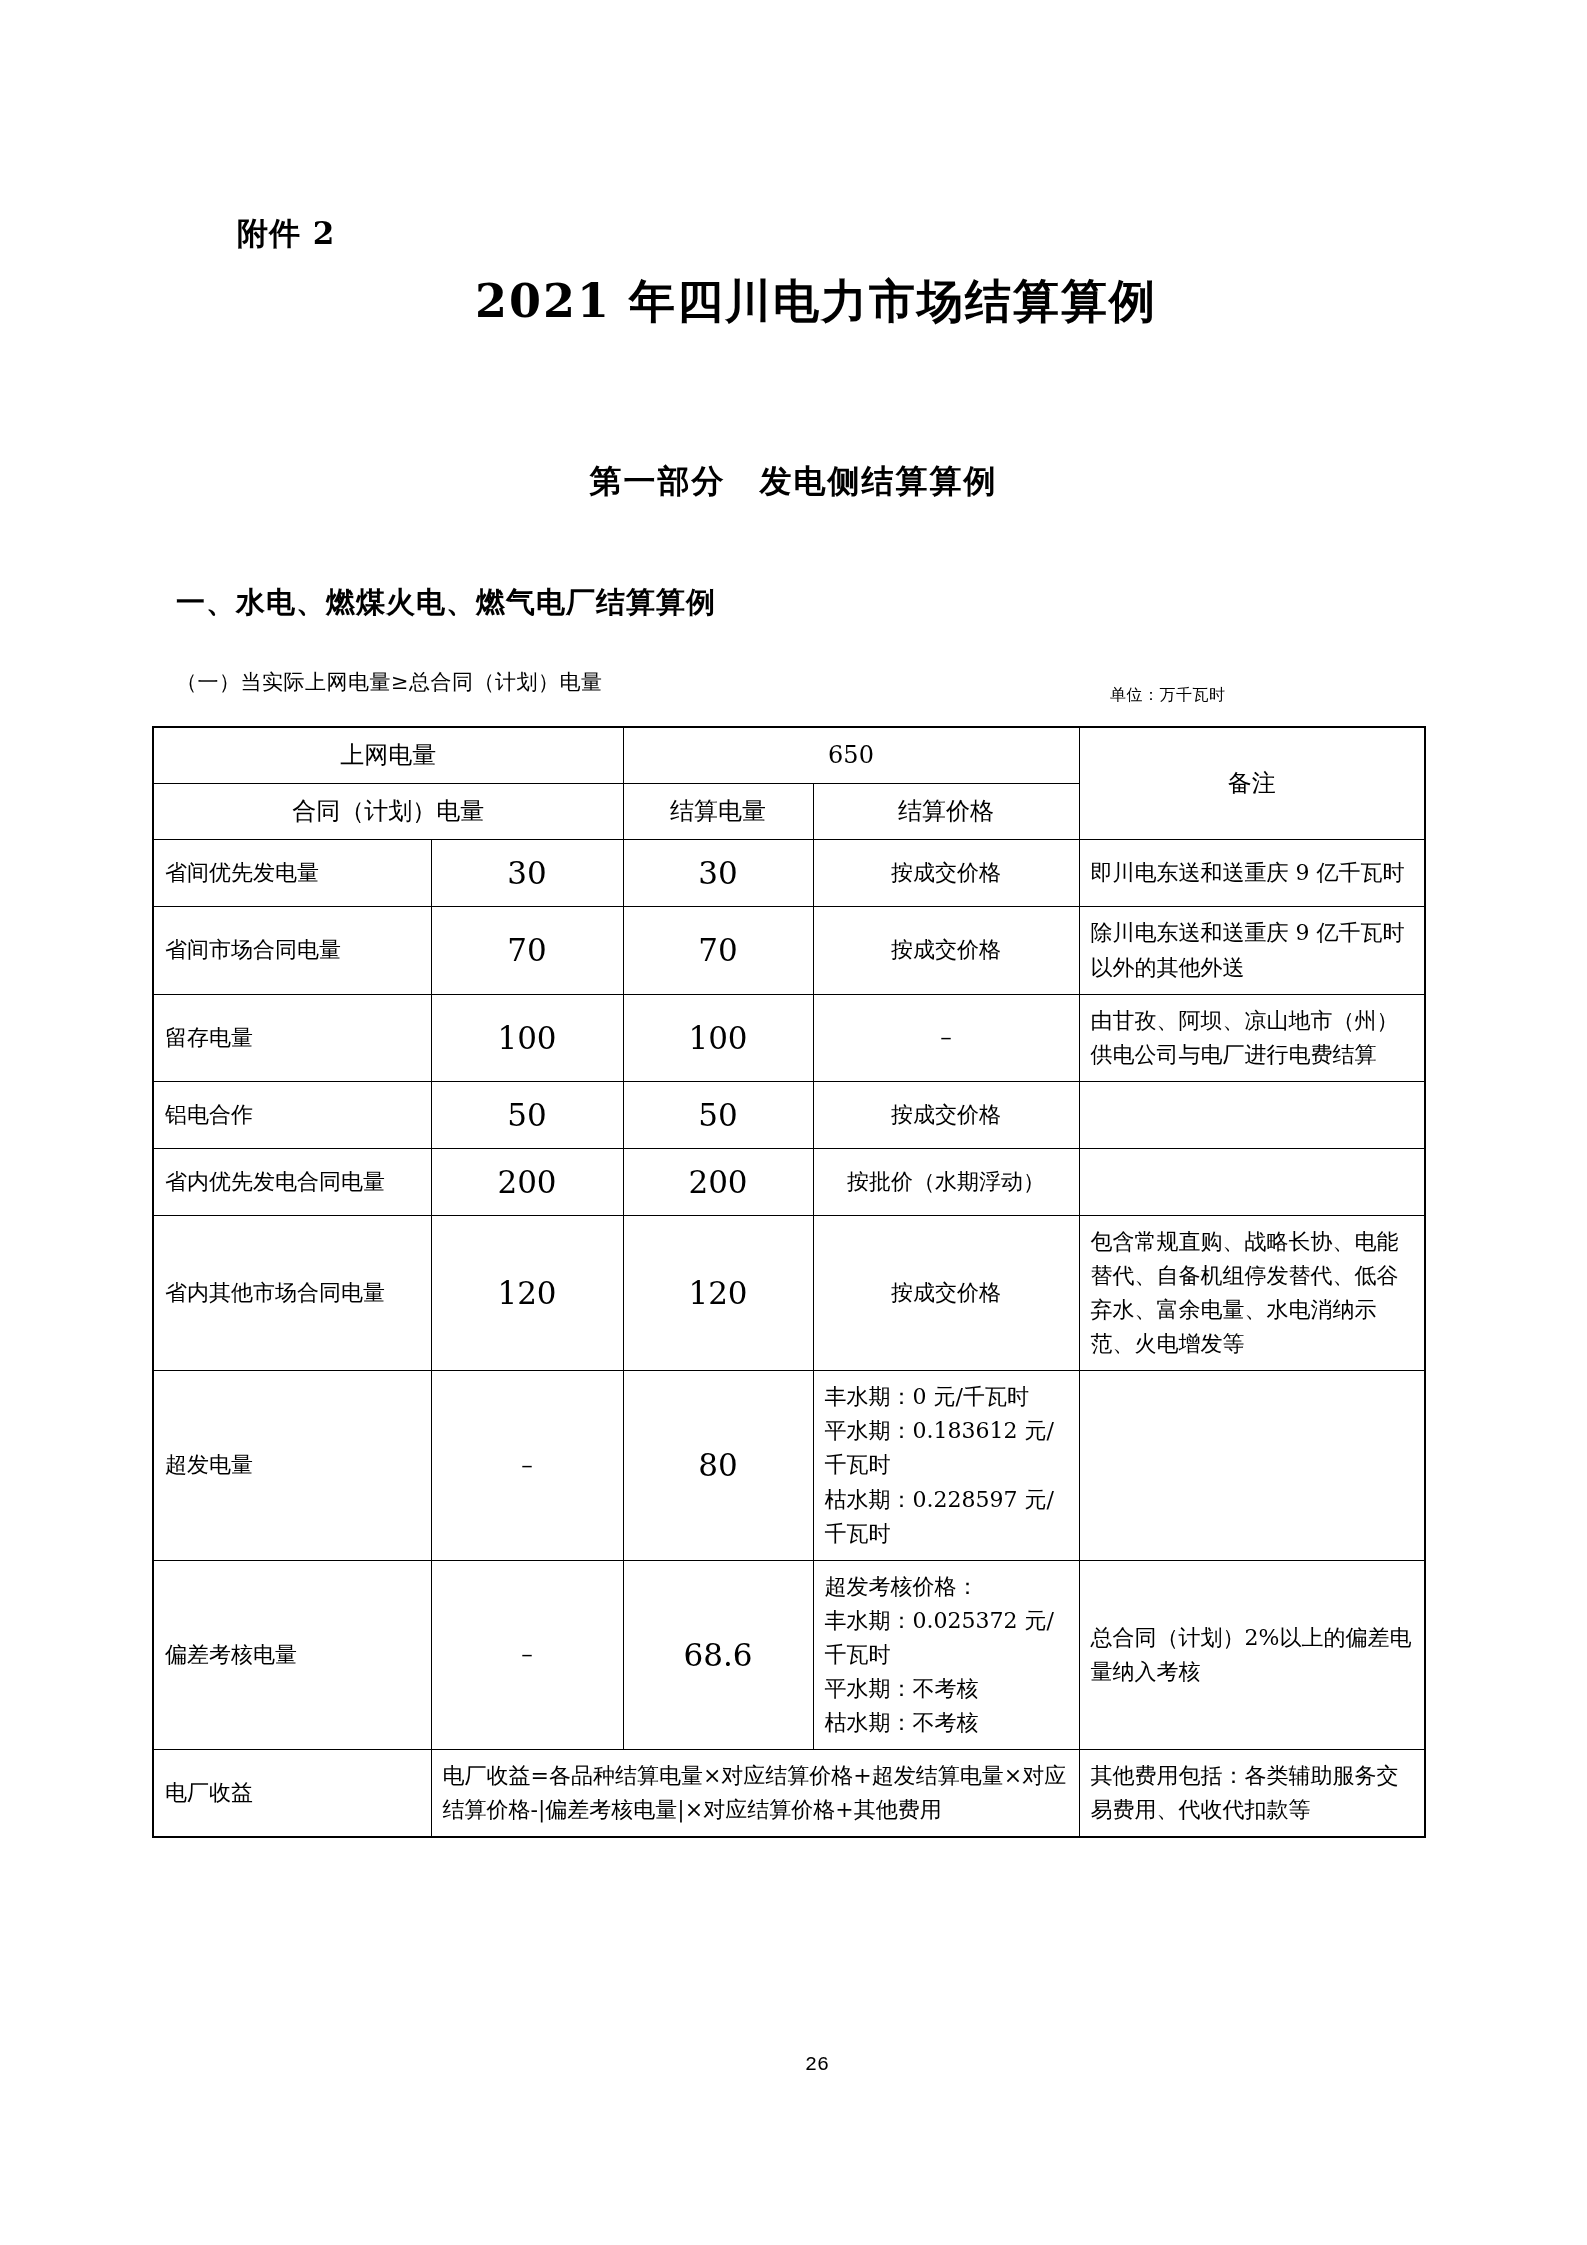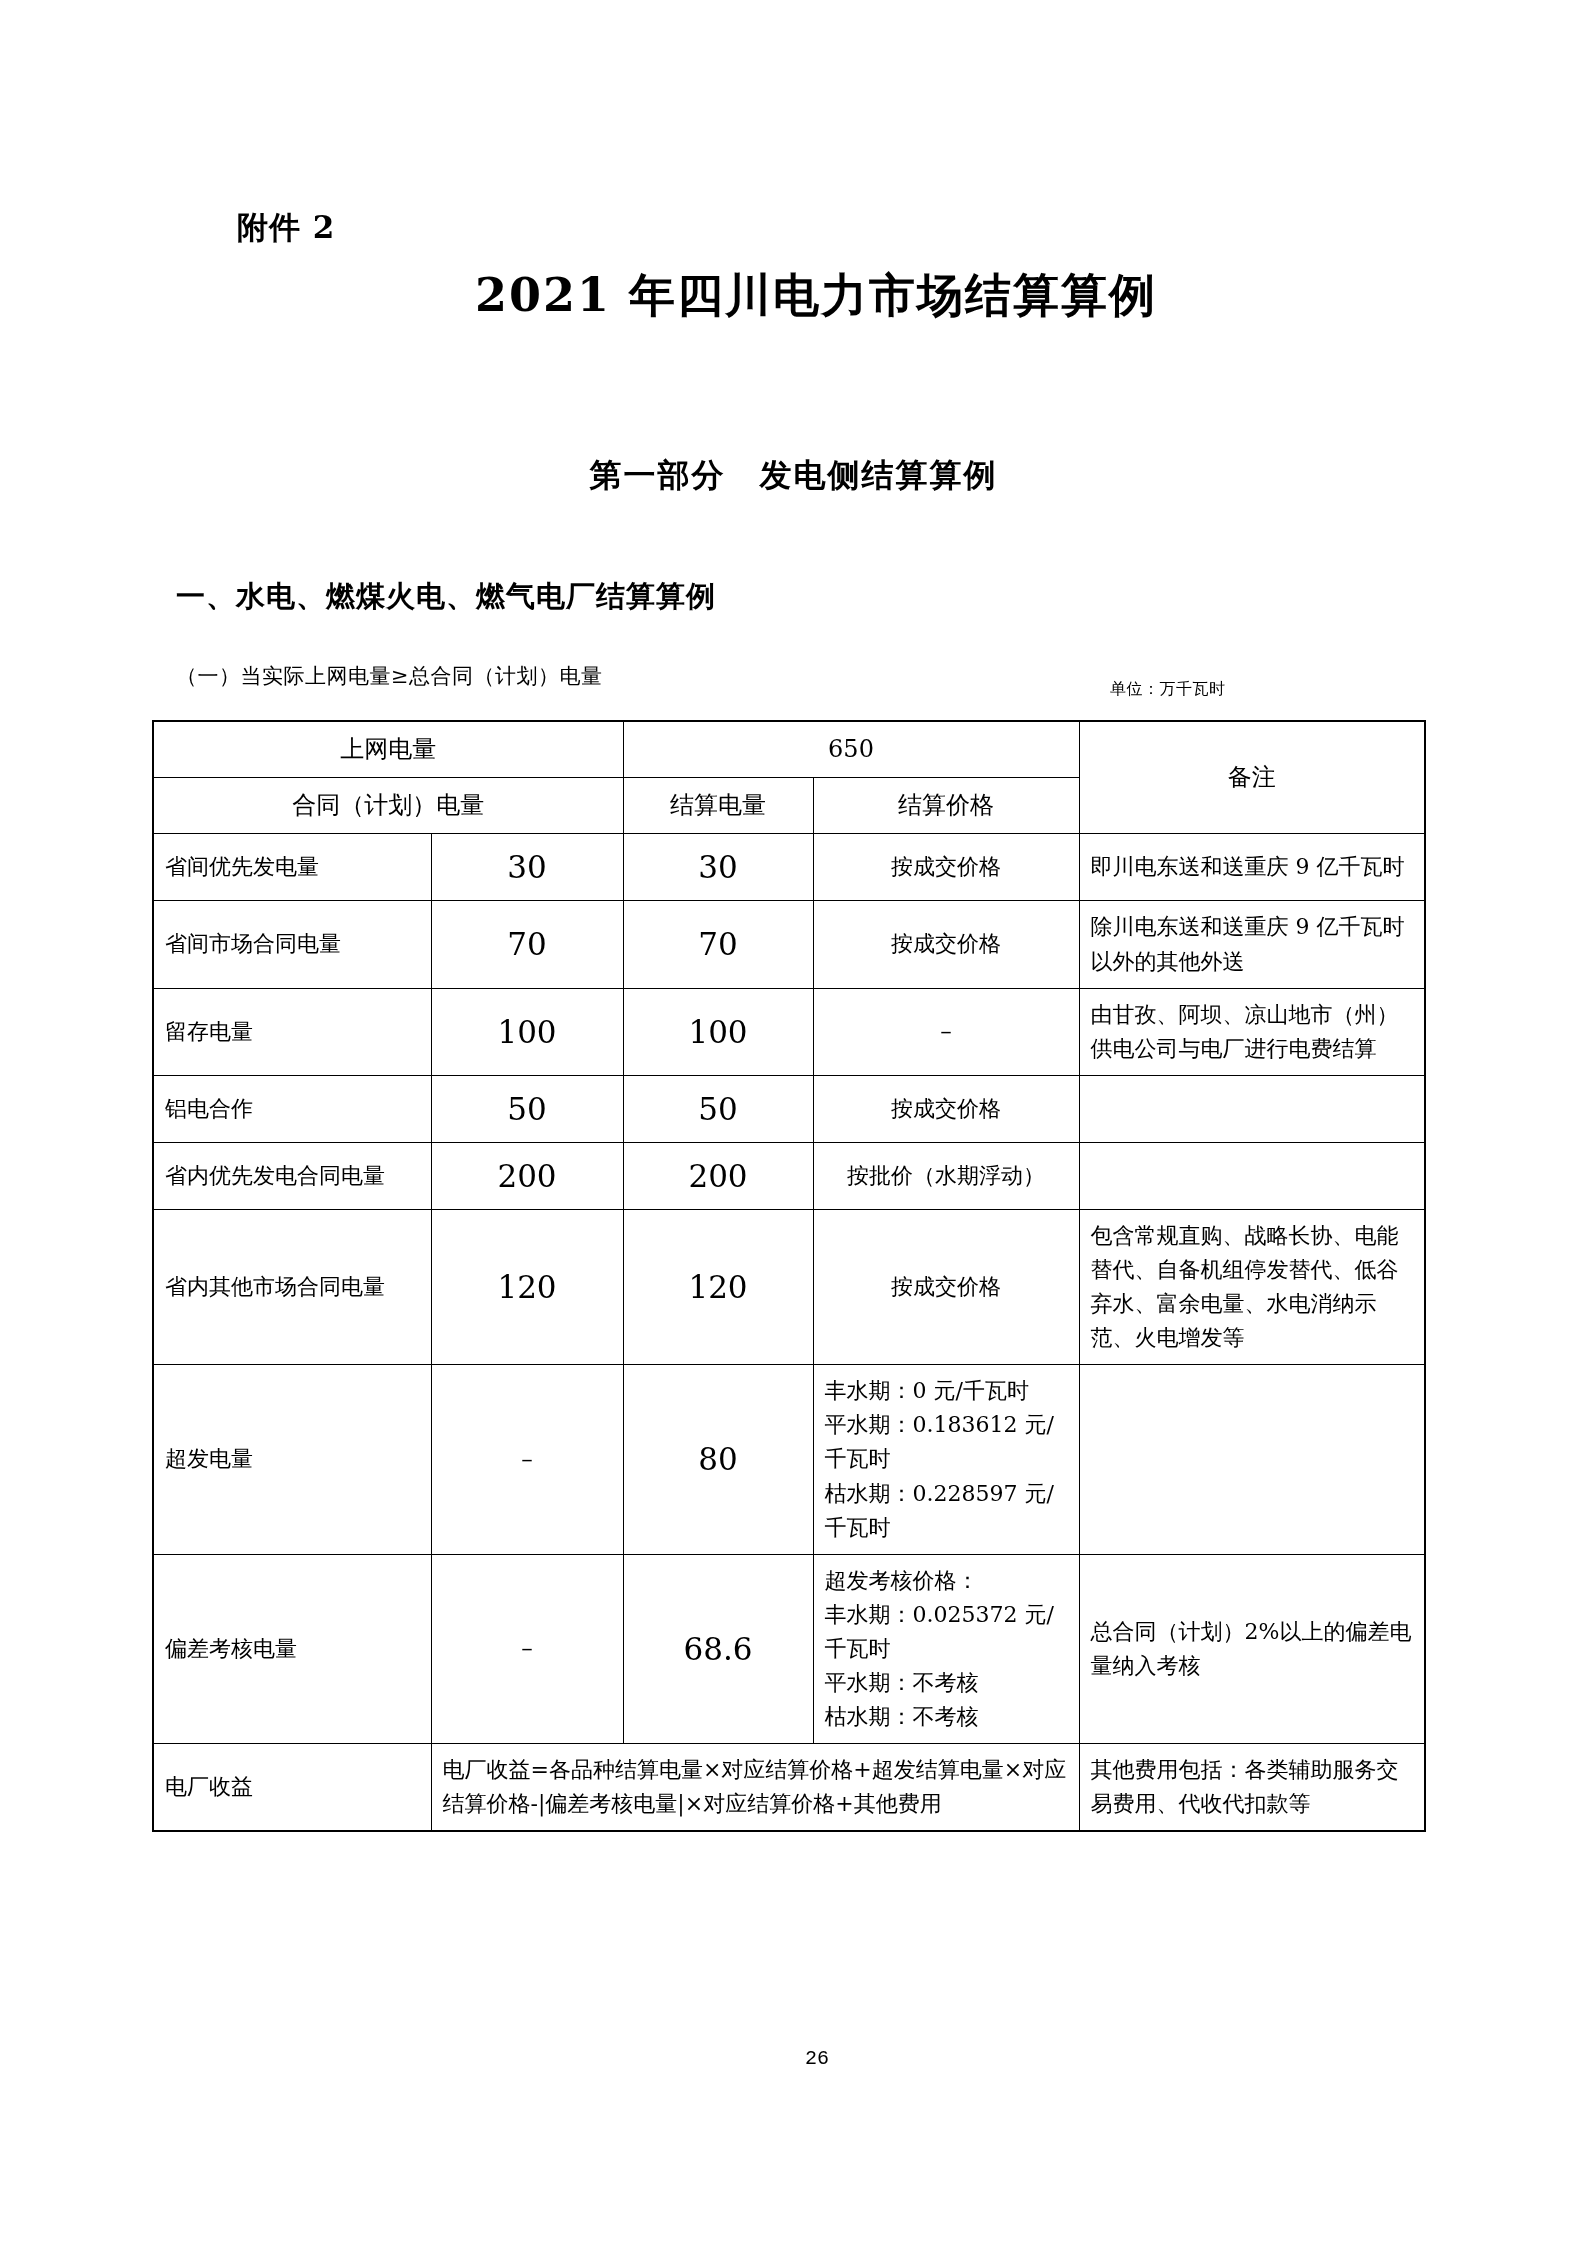--- a/index.html
+++ b/index.html
@@ -11,21 +11,21 @@
     width: 1587px;
     height: 2245px;
     position: relative;
     font-family: "DejaVu Serif", "Liberation Serif", serif;
     color: #000000;
     -webkit-font-smoothing: antialiased;
   }
 
   .page {
     position: absolute;
-    left: 0; top: 7px;
+    left: 0; top: 13px;
     width: 1587px;
     height: 2206px;
     background: #fff;
     overflow: hidden;
   }
 
   
   .attachment-label {
     position: absolute;
     left: 237px;

